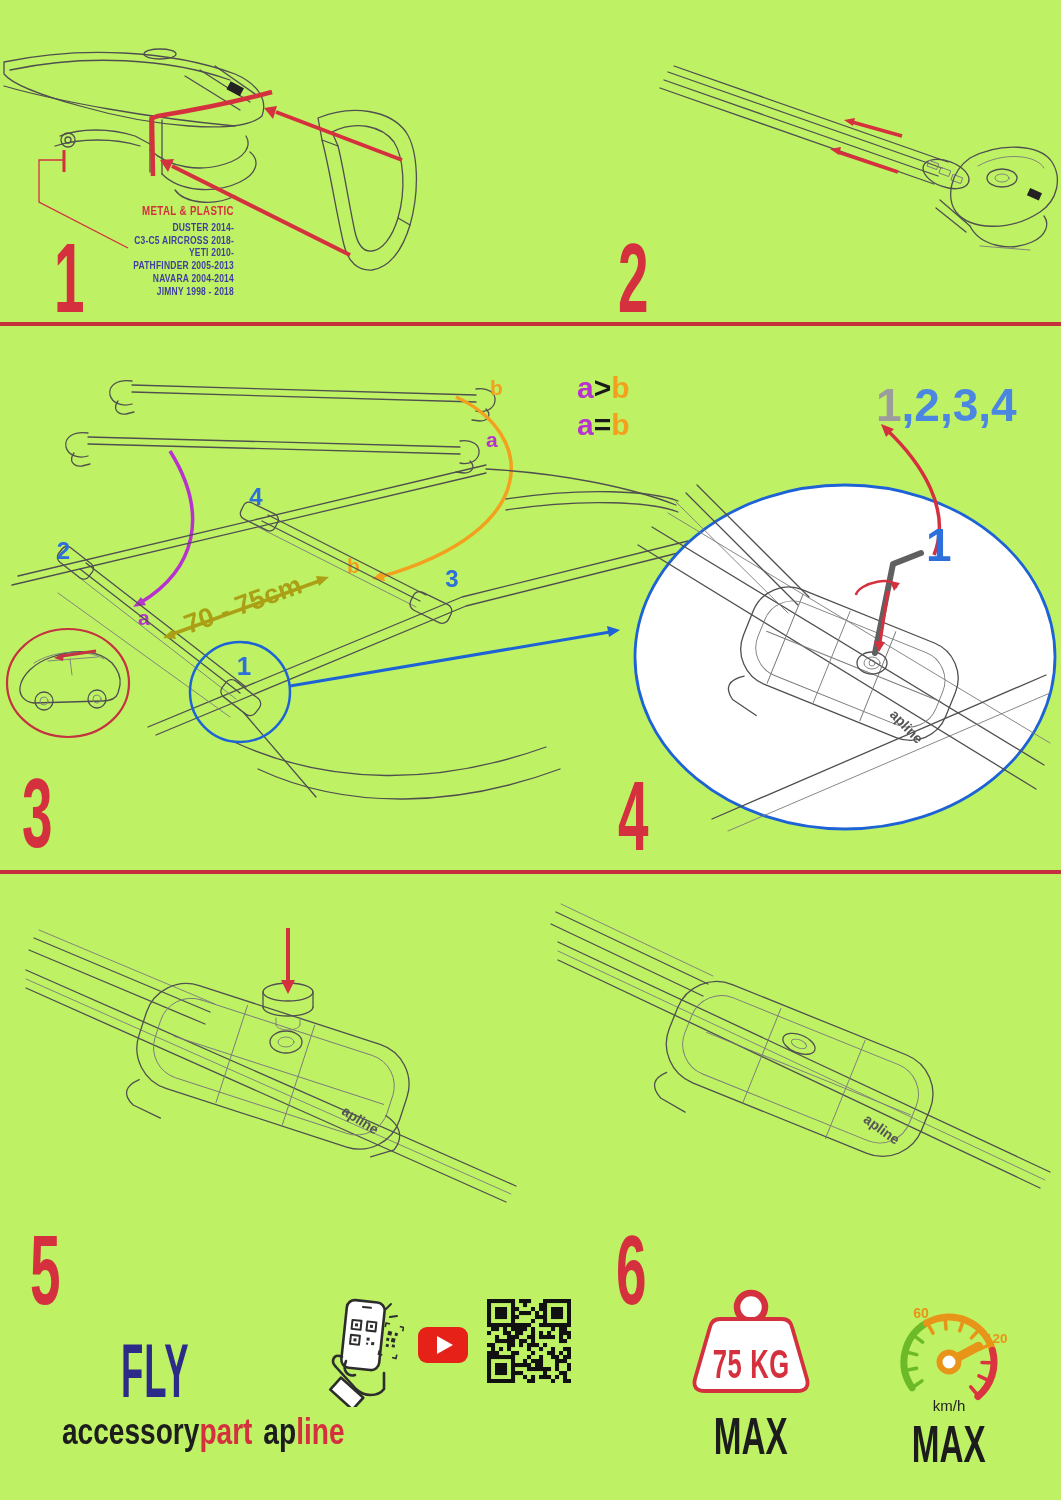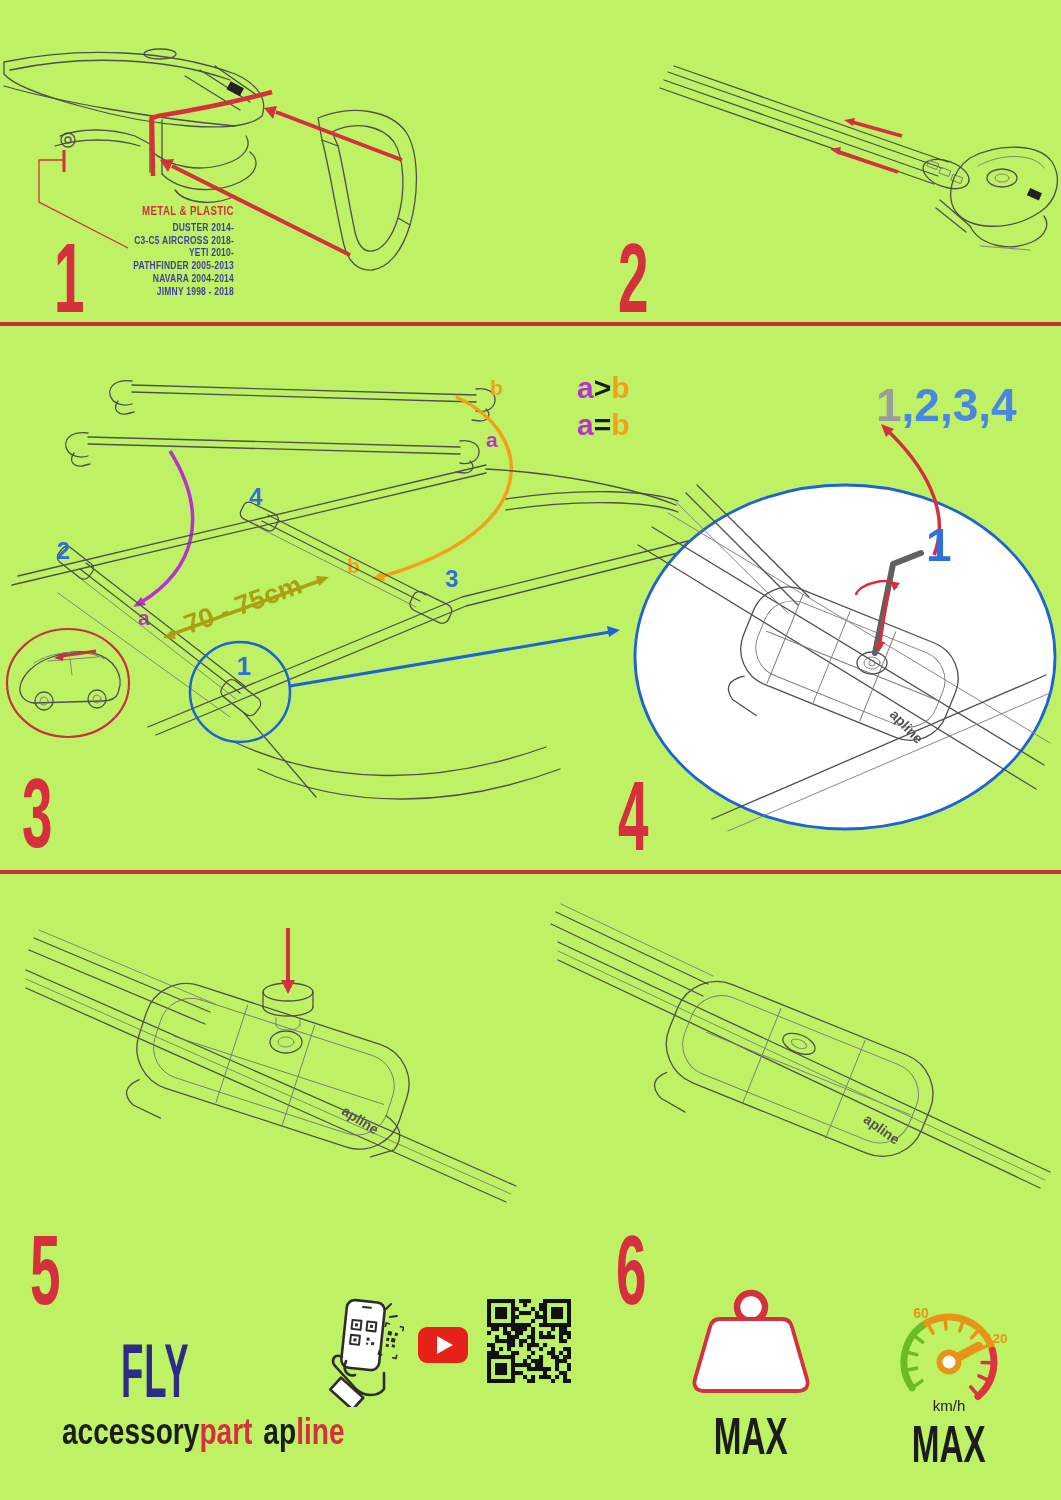--- a/index.html
+++ b/index.html
@@ -598,20 +598,23 @@
         <rect x="64.00" y="80.00" width="4.06" height="4.06"></rect>
         <rect x="76.00" y="80.00" width="4.06" height="4.06"></rect>
         <rect x="80.00" y="80.00" width="4.06" height="4.06"></rect>
       </g>
   </svg>
 
   <svg class="abs" style="left:676px;top:1286px" width="150" height="122" viewBox="0 0 150 122">
     <circle cx="75" cy="21" r="14" fill="#fff" stroke="#d5303e" stroke-width="6.5"></circle>
     <path d="M44 33 L106 33 Q114 33 116 41 L131 93 Q134 105 121 105 L29 105 Q16 105 19 93 L34 41 Q36 33 44 33 Z" fill="#fff" stroke="#d5303e" stroke-width="3.8" stroke-linejoin="round"></path>
   </svg>
+  <div class="ctrtxt" style="left:676px;top:1342px;width:150px">
+    <span class="kg">75 KG</span>
+  </div>
   <div class="ctrtxt" style="left:676px;top:1406px;width:150px">
     <span class="maxb">MAX</span>
   </div>
 
   <svg class="abs" style="left:885px;top:1300px" width="128" height="118" viewBox="0 0 128 118">
     <g fill="none" stroke-linecap="round">
       <path d="M27.1 87.8 A 45 45 0 0 1 41.5 23.0" stroke="#6cba28" stroke-width="7"></path>
       <path d="M41.5 23.0 A 45 45 0 0 1 107.5 50.4" stroke="#e89419" stroke-width="7"></path>
       <path d="M107.5 50.4 A 45 45 0 0 1 92.9 96.5" stroke="#db3440" stroke-width="7"></path>
       <g stroke="#6cba28" stroke-width="3.5">

